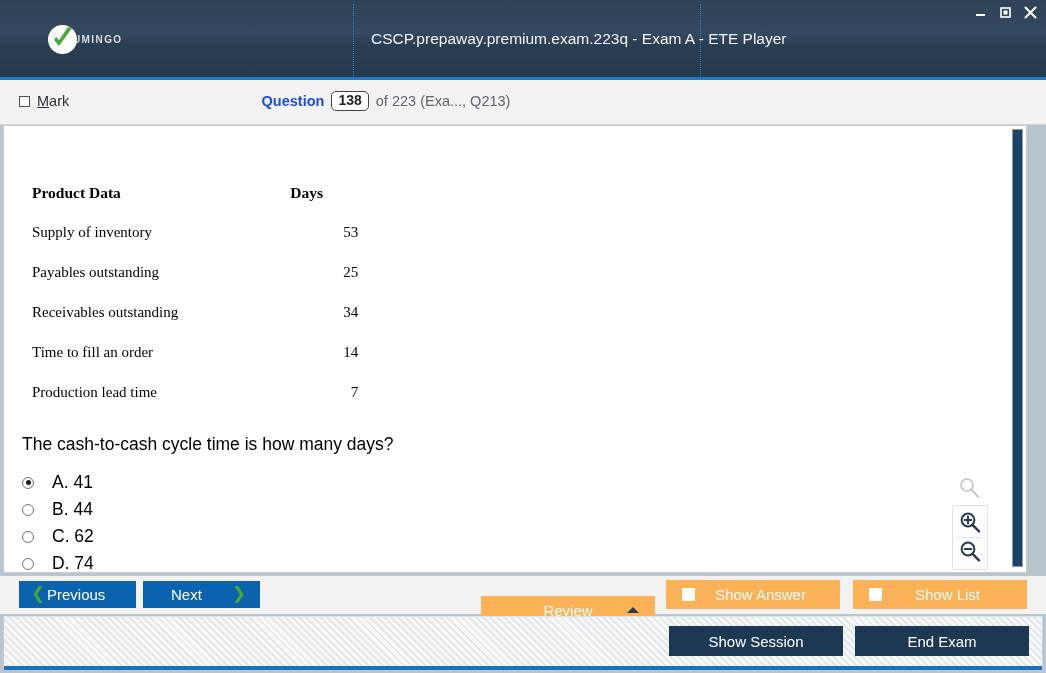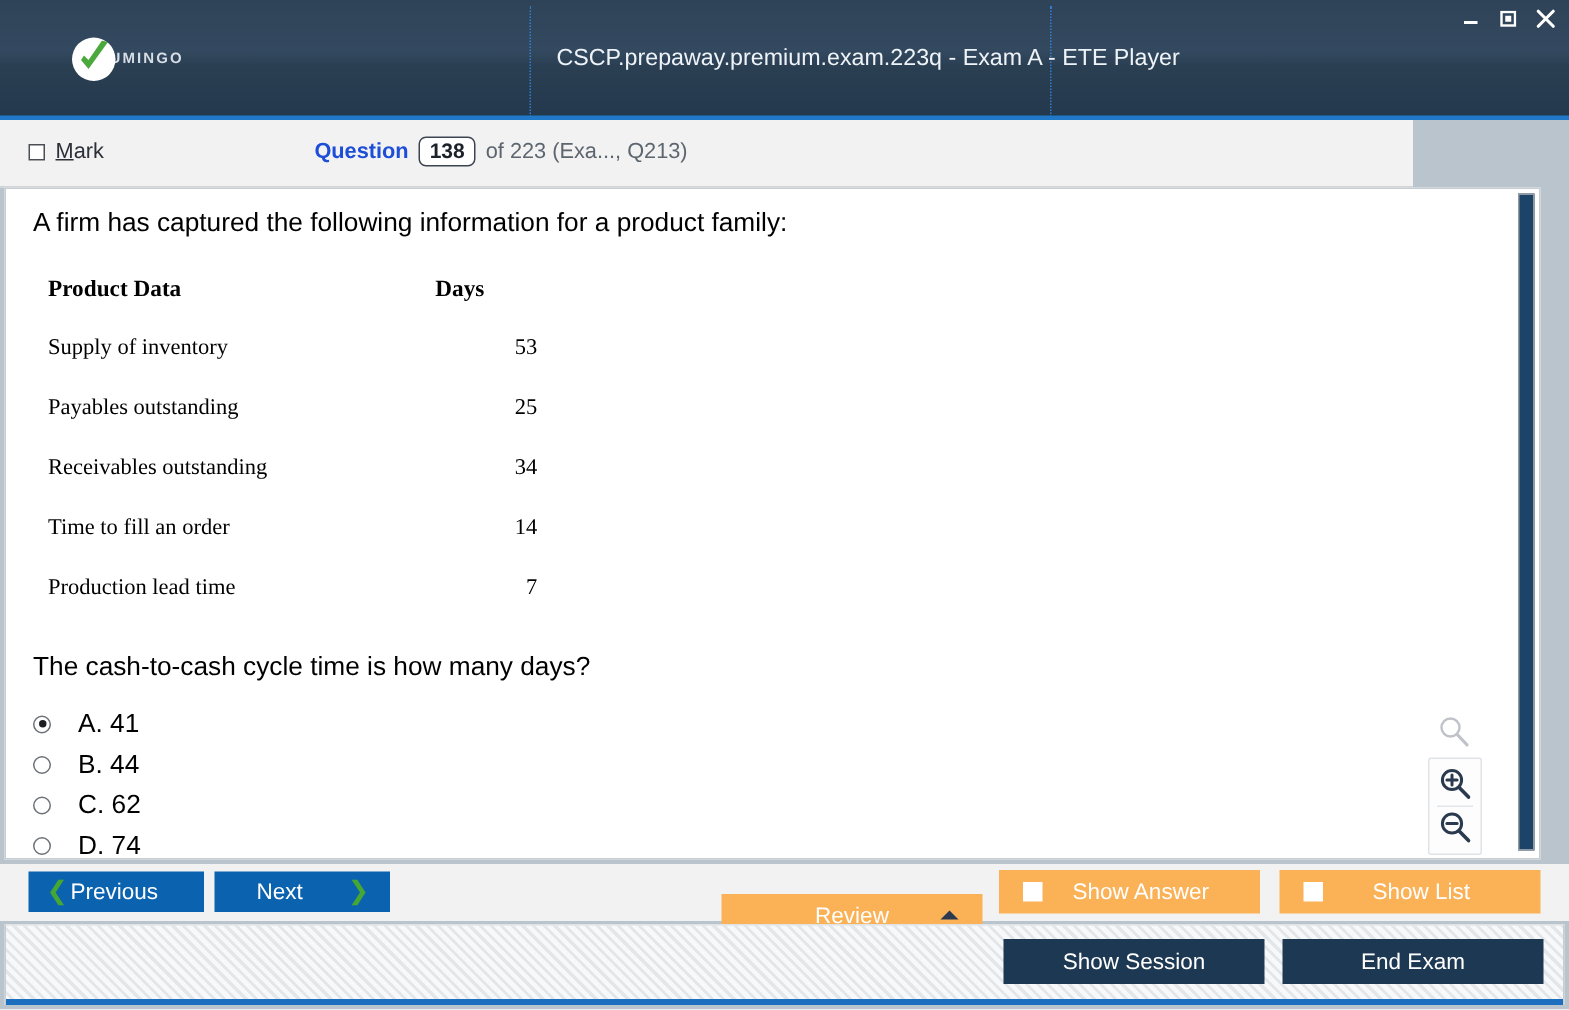--- a/index.html
+++ b/index.html
@@ -95,21 +95,21 @@
     width: 16px; height: 16px;
     display: flex; align-items: center; justify-content: center;
     cursor: pointer;
   }
   .win-btn svg { display: block; }
 
   
   .qbar {
     position: absolute;
     left: 0; top: 80px;
-    width: 942px;
+    width: 1046px;
     height: 44px;
     background: #f2f2f2;
     border-bottom: 1px solid #d3d3d3;
   }
   .mark-wrap {
     position: absolute;
     left: 19px; top: 13px;
     display: flex; align-items: center;
     gap: 7px;
     cursor: pointer;
@@ -429,21 +429,20 @@
 
     <div class="qcount">
       <span class="lbl">Question</span>
       <span class="qnum-box">138</span>
       <span class="rest">of 223 (Exa..., Q213)</span>
     </div>
   </div>
 
   <div class="content">
 
-    <div class="q-intro">A firm has captured the following information for a product family:</div>
 
     <table class="data-table">
       <thead>
         <tr>
           <th>Product Data</th>
           <th class="col-days">Days</th>
         </tr>
       </thead>
       <tbody>
         <tr>

